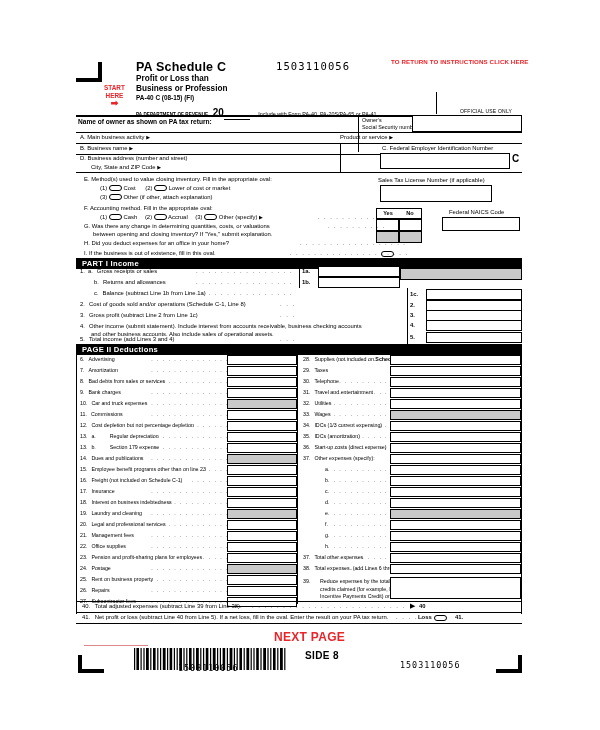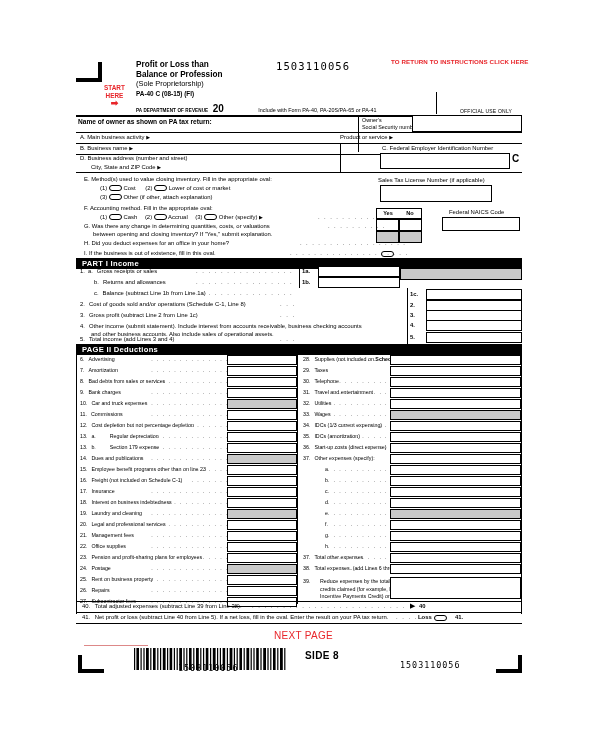--- a/index.html
+++ b/index.html
@@ -74,37 +74,37 @@
   .barcode { position: absolute; left: 134px; top: 648px; width: 152px; height: 22px; }
   .bc-num { position: absolute; left: 178px; top: 663px;
             font-family: "DejaVu Sans Mono", monospace; font-size: 8.4px;
             letter-spacing: 1px; }
   .side1 { position: absolute; left: 305px; top: 650px; font-size: 10px;
            font-weight: bold; letter-spacing: .4px; }
   .formnum-bot { position: absolute; left: 400px; top: 660px;
                  font-family: "DejaVu Sans Mono", monospace; font-size: 8.4px;
                  letter-spacing: 1px; }
   .nextpage { position: absolute; left: 274px; top: 630px; color: #e8252a;
-              font-size: 10px; font-weight: normal; letter-spacing: .3px; }
+              font-size: 12px; font-weight: bold; letter-spacing: .3px; }
   .redline { position: absolute; left: 84px; top: 645px; width: 64px;
              border-bottom: 1px solid #d88; }
 
   .cbox-c { position: absolute; font-size: 10px; font-weight: bold; }
 </style>
 </head>
 <body>
 
 <div class="page">
 
   <div class="crop crop-tl"></div>
 
   <div class="hdr-title">
+    <div class="t1">PA Schedule C</div>
     <div class="t2">Profit or Loss than</div>
-    <div class="t2">Balance or Profession</div>
-    <div class="t3">(Sole Proprietorship)</div>
+    <div class="t2">Business or Profession</div>
     <div class="t4">PA-40 C (08-15) (FI)</div>
     <div style="white-space:nowrap;">
       <span class="hdr-rev">PA DEPARTMENT OF REVENUE</span>
       <span class="hdr-year">20</span><span class="year-line"></span>
       <span class="include" style="margin-left:4px;">Include with Form PA-40, PA-20S/PA-65 or PA-41</span>
     </div>
   </div>
 
   <div class="start-here">
     <div>START</div>

